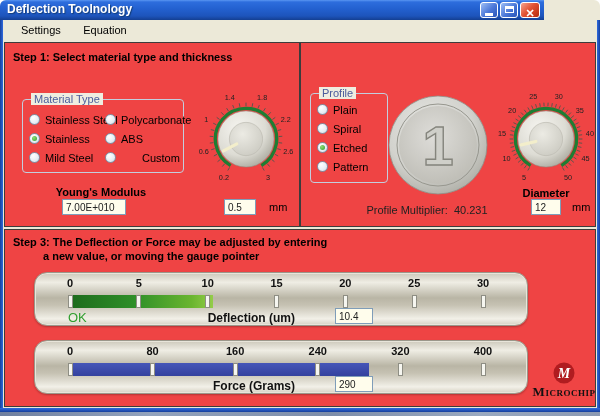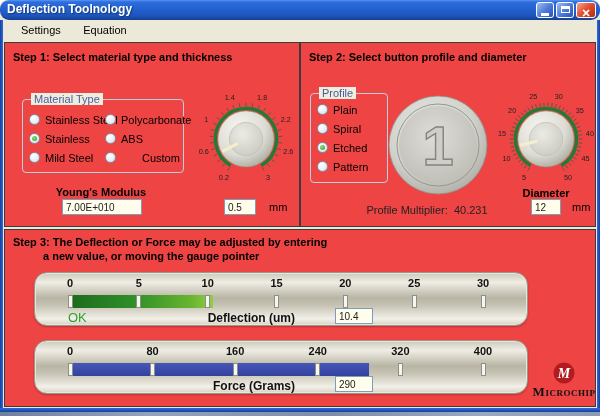--- a/index.html
+++ b/index.html
@@ -1,19 +1,19 @@
 <!DOCTYPE html>
 <html><head>
 <meta charset="utf-8">
 <style>
   html,body{margin:0;padding:0;background:#fff;font-family:"Liberation Sans",sans-serif;}
   .window{position:relative;width:600px;height:416px;overflow:hidden;border-radius:6px 6px 0 0;background:#ECE9D8;}
   
-  .titlebar{position:absolute;left:0;top:0;width:600px;height:20px;
-    background:linear-gradient(180deg,#5a96f2 0%,#2d6ddd 10%,#2360cf 45%,#1d54bb 80%,#143f92 100%);border-radius:9px;}
+  .titlebar{position:absolute;left:0;top:0;width:544px;height:20px;
+    background:linear-gradient(180deg,#5a96f2 0%,#2d6ddd 10%,#2360cf 45%,#1d54bb 80%,#143f92 100%);}
   .title{position:absolute;left:7px;top:2px;font-size:12px;font-weight:bold;color:#fff;text-shadow:1px 1px 1px #123d7a;}
   .winbtns{position:absolute;right:4px;top:2px;display:flex;}
   .wbtn{width:18px;height:16px;border-radius:3px;border:1px solid #fff;margin-left:2px;box-sizing:border-box;text-align:center;}
   .wbtn.minb,.wbtn.maxb{background:linear-gradient(135deg,#9ebef5 0%,#4a77d8 55%,#2a55b8 100%);}
   .wbtn.closeb{background:linear-gradient(135deg,#f5a590 0%,#e35333 45%,#b62b0e 100%);width:20px;}
   .glyph-min{display:block;width:8px;height:9px;border-bottom:3px solid #fff;margin:1px auto 0;}
   .glyph-max{display:block;width:9px;height:7px;border:1px solid #fff;border-top:3px solid #fff;margin:3px auto 0;box-sizing:border-box;}
   .glyph-x{font-size:11px;font-weight:bold;color:#fff;line-height:14px;}
   
   .menubar{position:absolute;left:3px;top:20px;width:594px;height:20px;background:#ECE9D8;}
@@ -178,28 +178,27 @@
           <text x="88.2911768858528" y="33.85994108750377" class="knob-label">2.2</text>
           <text x="90.61184424591096" y="64.82709491246347" class="knob-label">2.6</text>
           <text x="71.24999999999999" y="89.10607966083865" class="knob-label">3</text>
         </g>
       <circle cx="50" cy="50" r="27" fill="url(#kb1)" stroke="#8e8d82" stroke-width="0.5"></circle>
       <circle cx="50" cy="50" r="16" fill="url(#ki1)" stroke="#b9b8af" stroke-width="0.6"></circle>
       <line class="knob-pointer" x1="41.1588460649539" y1="54.672686282730616" x2="28.339172859137058" y2="61.448081392690014"></line>
     </svg>
 
     <div class="field-label" style="left:26px;top:143px;width:140px;">Young's Modulus</div>
-    <input class="xp-input" style="left: 57px; top: 156px; width: 80px;" value="7.00E+010">
+    <input class="xp-input" style="left: 57px; top: 156px; width: 64px;" value="7.00E+010">
     <div class="field-label" style="left:185px;top:143px;width:100px;margin-top:46px;">Thickness</div>
     <input class="xp-input" style="left: 219px; top: 156px; width: 32px;" value="0.5">
     <span class="unit" style="left:264px;top:158px;">mm</span>
   </div>
 
   <div class="panel step2">
-    <div class="step-heading">Step 2: Select button profile and diameter</div>
 
     <div class="groupbox" style="left:9px;top:50px;width:78px;height:90px;">
       <span class="group-label">Profile</span>
       <div class="radio-row" style="left:6px;top:10px;">
         <span class="radio"></span>
         <span class="radio-label" style="left:16px;">Plain</span>
       </div>
       <div class="radio-row" style="left:6px;top:29px;">
         <span class="radio"></span>
         <span class="radio-label" style="left:16px;">Spiral</span>

